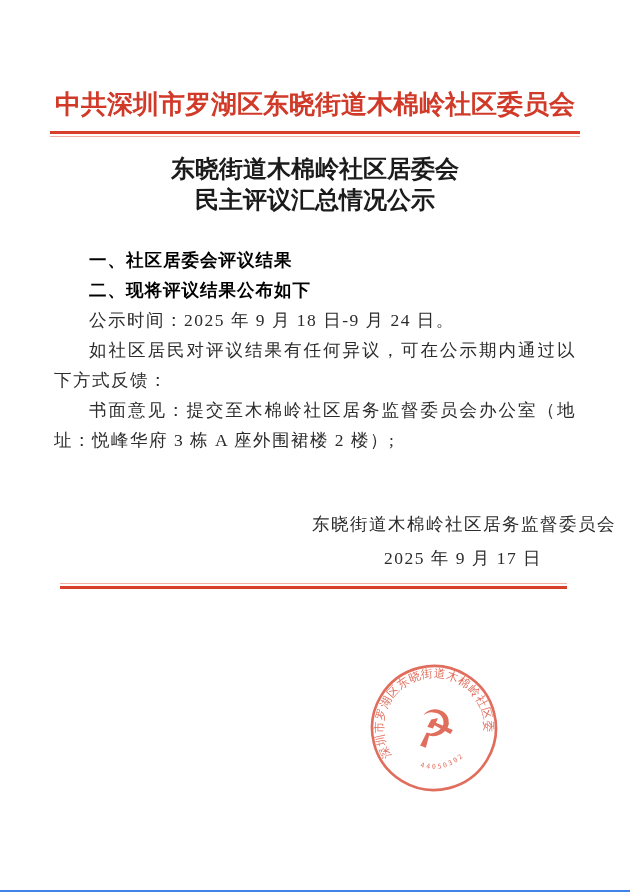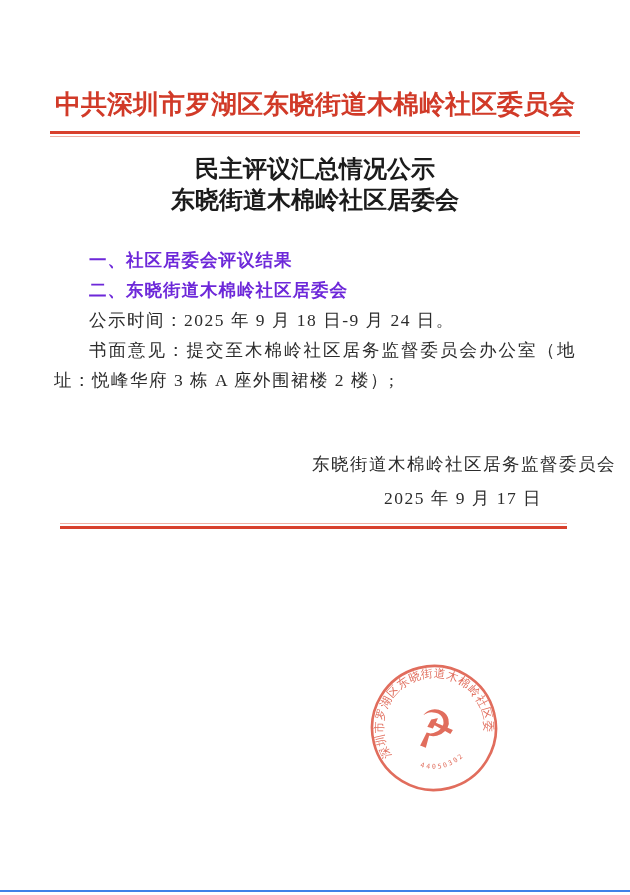--- a/index.html
+++ b/index.html
@@ -46,21 +46,21 @@
   }
   .para-normal{
     margin:0;
     text-indent:2em;
     color:#2c2c2c;
   }
   .para-heading{
     margin:0;
     text-indent:2em;
     font-weight:bold;
-    color:#6d28d9;
+    color:#000000;
     font-family:Liberation Serif, serif;
     letter-spacing:1px;
   }
   .signature-block{
     margin:58px 14px 0 0;
     text-align:right;
     font-size:17.5px;
     letter-spacing:1.5px;
     color:#2c2c2c;
     line-height:22px;
@@ -98,28 +98,29 @@
 </head>
 <body>
 
 <div class="page">
 
   <div class="org-title">中共深圳市罗湖区东晓街道木棉岭社区委员会</div>
 
   <div class="red-rule"></div>
 
   <div class="doc-title">
+    <div>东晓街道木棉岭社区居委会</div>
     <div>民主评议汇总情况公示</div>
-    <div>东晓街道木棉岭社区居委会</div>
   </div>
 
   <div class="doc-body">
       <p class="para-heading">一、社区居委会评议结果</p>
-      <p class="para-heading">二、东晓街道木棉岭社区居委会</p>
+      <p class="para-heading">二、现将评议结果公布如下</p>
       <p class="para-normal">公示时间：2025 年 9 月 18 日-9 月 24 日。</p>
+      <p class="para-normal">如社区居民对评议结果有任何异议，可在公示期内通过以下方式反馈：</p>
       <p class="para-normal">书面意见：提交至木棉岭社区居务监督委员会办公室（地址：悦峰华府 3 栋 A 座外围裙楼 2 楼）;</p>
     </div>
 
   <div class="signature-block">东晓街道木棉岭社区居务监督委员会</div>
 
   <div class="signature-date">2025 年 9 月 17 日</div>
 
   <div class="footer-rule"></div>
 
   <svg class="seal" viewBox="0 0 130 130">

